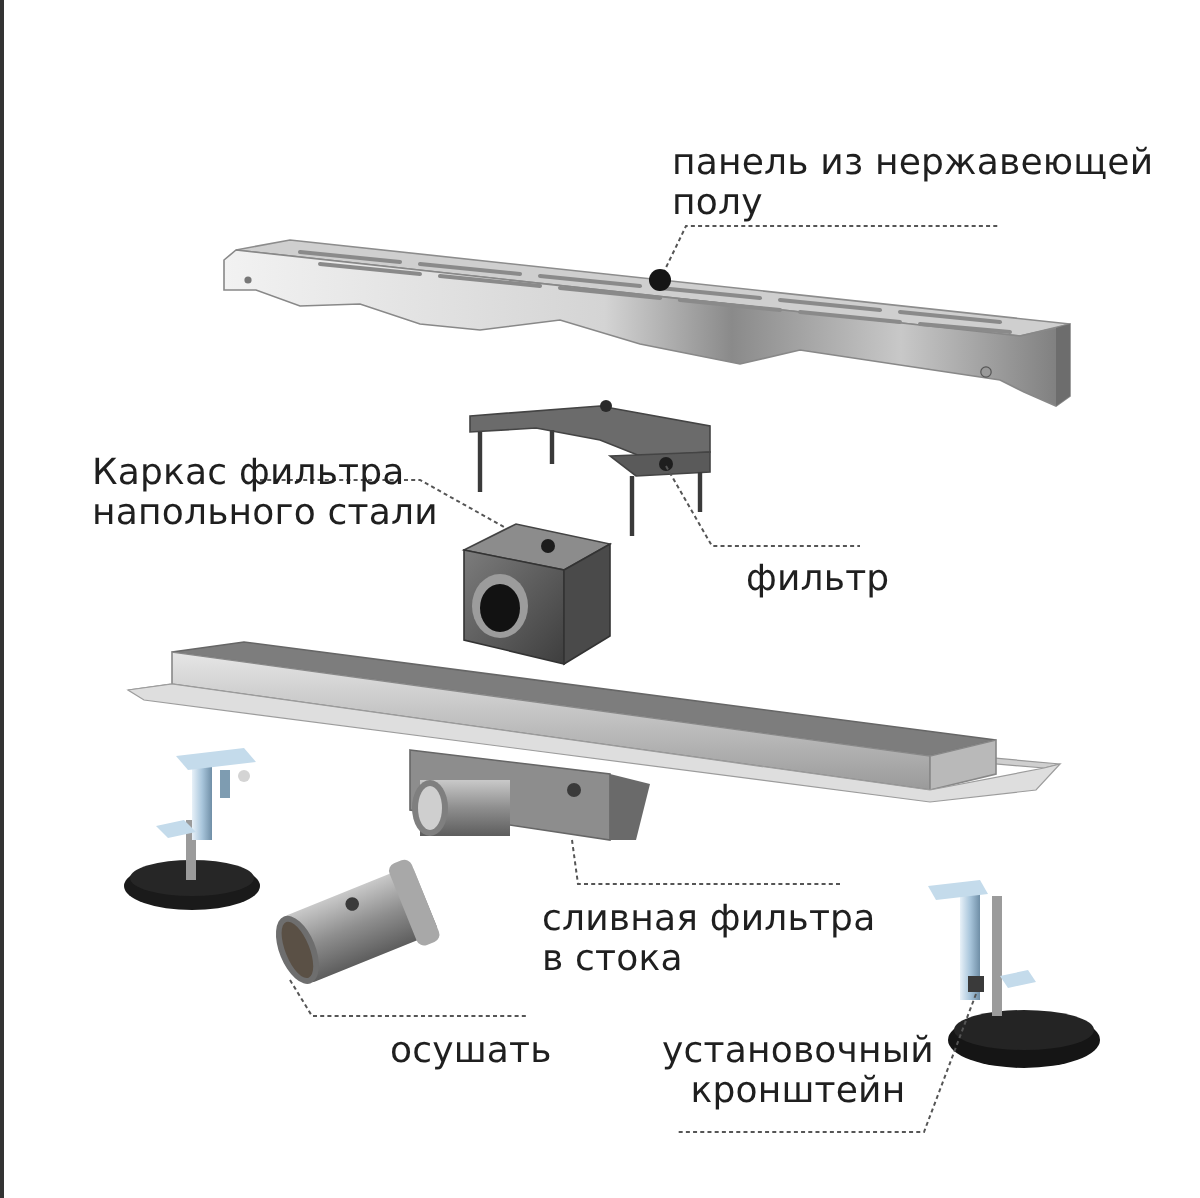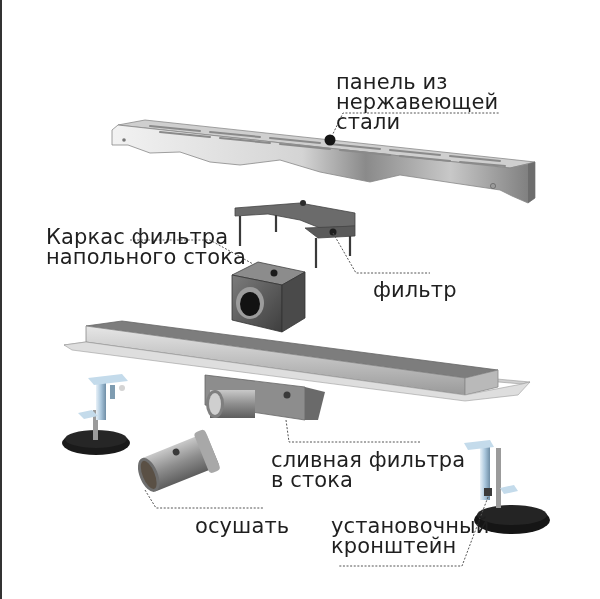--- a/index.html
+++ b/index.html
@@ -1,19 +1,19 @@
 <!DOCTYPE html>
 <html><head>
 <meta charset="utf-8">
 <style>
   html, body { margin:0; padding:0; }
   body { width:600px; height:599px; background:#ffffff; position:relative; overflow:hidden;
          font-family:"DejaVu Sans","Liberation Sans",sans-serif; }
   .frame-left { position:absolute; left:0; top:0; width:2px; height:599px; background:#333; }
-  .label { position:absolute; color:#1f1f1f; font-size:21px; line-height:20px; letter-spacing:0.1px; }
+  .label { position:absolute; color:#1f1f1f; font-size:18px; line-height:20px; letter-spacing:0.1px; }
   svg.art { position:absolute; left:0; top:0; }
 </style>
 </head>
 <body>
 
 <div class="frame-left"></div>
 
 <svg class="art" width="600" height="599" viewBox="0 0 600 599">
   <defs>
     <linearGradient id="steelH" x1="0" x2="1" y1="0" y2="0">
@@ -141,37 +141,37 @@
     <path d="M333,233 L356,273 L430,273"></path>
     <path d="M286,420 L289,442 L420,442"></path>
     <path d="M145,490 L156,508 L264,508"></path>
     <path d="M488,497 L462,566 L338,566"></path>
   </g>
   <circle cx="330" cy="140" r="5.5" fill="#151515"></circle>
 </svg>
 
 <div class="label" style="left:336px;top:72px;">
   <div>панель из нержавеющей</div>
-  <div>стали</div>
+  <div>полу</div>
 </div>
 
 <div class="label" style="left:46px;top:202px;margin-top:25px;">
   <div>Каркас фильтра</div>
-  <div>напольного стока</div>
+  <div>напольного стали</div>
 </div>
 
 <div class="label" style="left:373px;top:280px;">
   <div>фильтр</div>
 </div>
 
 <div class="label" style="left:271px;top:450px;">
   <div>сливная фильтра</div>
   <div>в стока</div>
 </div>
 
 <div class="label" style="left:195px;top:516px;text-align:center;">
   <div>осушать</div>
 </div>
 
-<div class="label" style="left:331px;top:516px;">
+<div class="label" style="left:331px;top:516px;text-align:center;">
   <div>установочный</div>
   <div>кронштейн</div>
 </div>
 
 </body></html>

